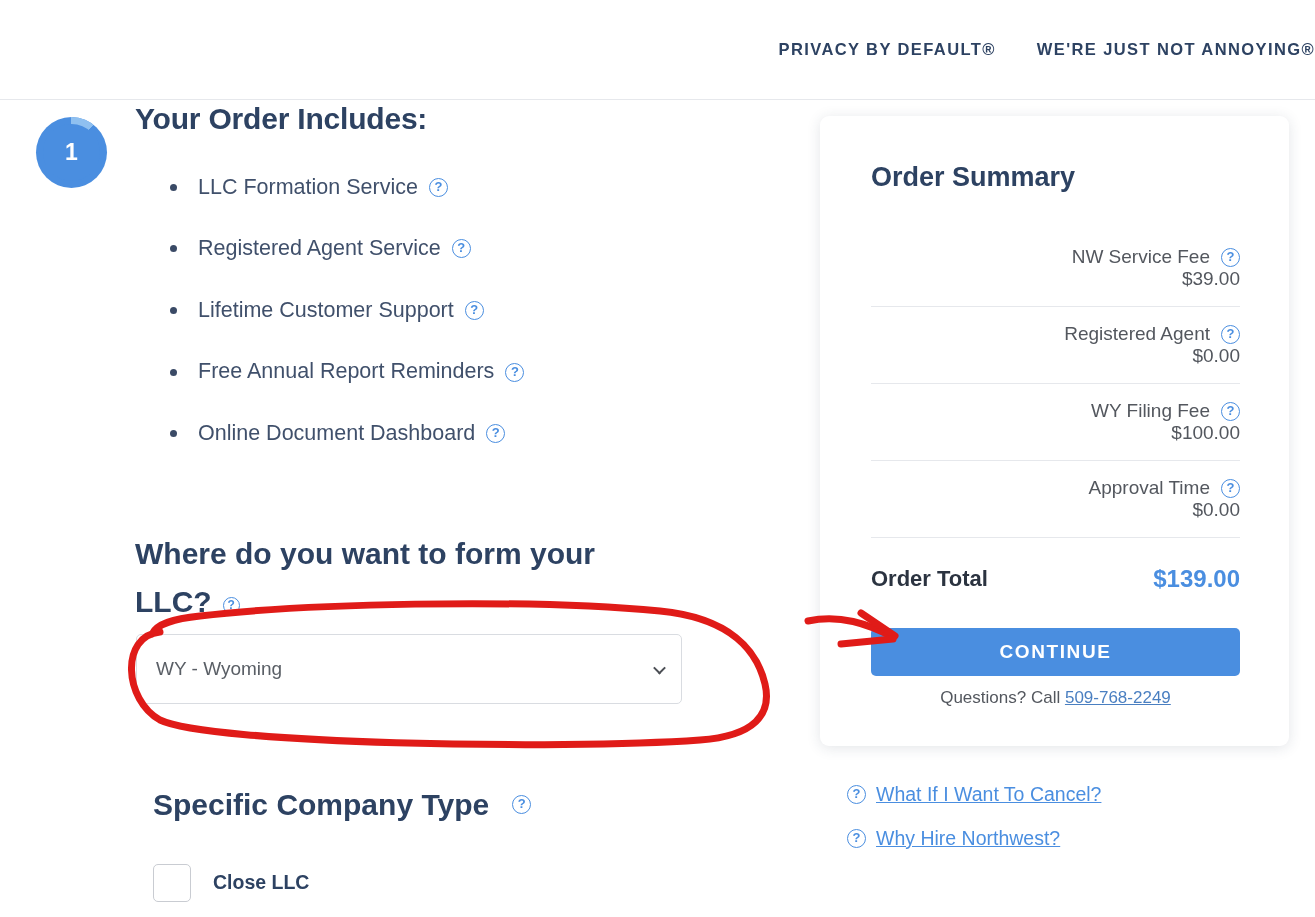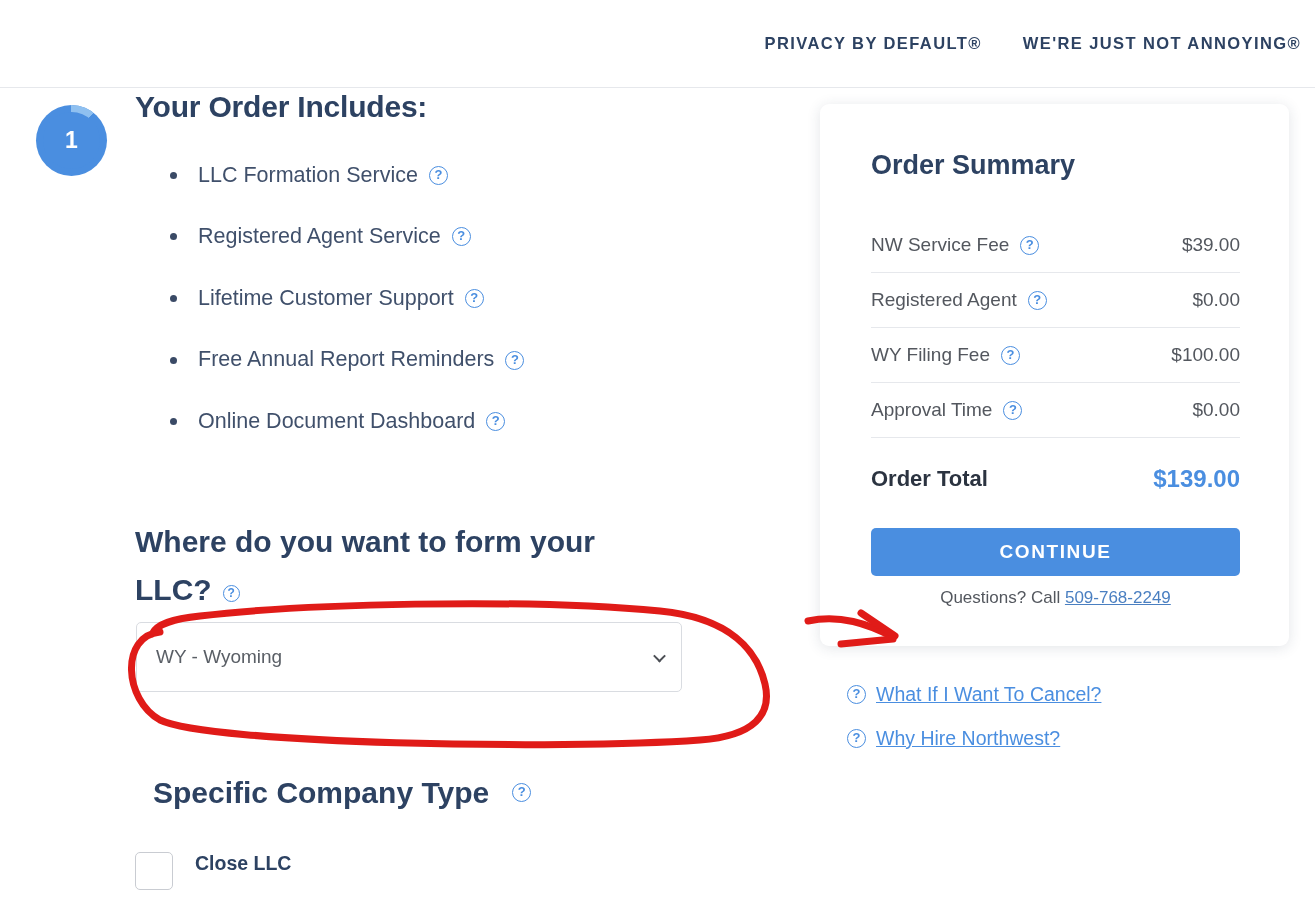--- a/index.html
+++ b/index.html
@@ -13,27 +13,26 @@
 
   body {
     font-family: "Liberation Sans", sans-serif;
     background: #ffffff;
     color: #2d4262;
     position: relative;
   }
 
   
   .topbar {
-    height: 88px;
+    height: 100px;
     background: #ffffff;
     border-bottom: 1px solid #e6e8ec;
     display: flex;
     align-items: center;
     justify-content: flex-end;
-    padding-right: 14px;
   }
   .tagline {
     font-size: 16.5px;
     font-weight: bold;
     letter-spacing: 1.4px;
     color: #2d4262;
     white-space: nowrap;
   }
   .tagline + .tagline { margin-left: 41px; }
 
@@ -189,22 +188,23 @@
     color: #2d4262;
     margin-top: 84px;
     margin-left: 18px;
     display: flex;
     align-items: center;
   }
   h3.company-type .q-icon { margin-left: 23px; }
 
   .checkbox-row {
     display: flex;
-    align-items: flex-start;
+    align-items: center;
     margin-top: 42px;
+    margin-left: 18px;
   }
   .checkbox-box {
     width: 38px; height: 38px;
     border: 1px solid #c9ccd2;
     border-radius: 5px;
     background: #fff;
     flex: 0 0 38px;
   }
   .checkbox-label {
     margin-left: 22px;
@@ -227,26 +227,27 @@
     padding: 46px 49px 38px 51px;
   }
   h2.summary-title {
     font-size: 27px;
     font-weight: bold;
     color: #2d4262;
     margin-bottom: 37px;
   }
   .sum-row {
     display: flex;
-    align-items: flex-start;
+    align-items: flex-end;
     justify-content: space-between;
     padding: 16px 0;
     border-bottom: 1px solid #e6e8ec;
     font-size: 19px;
     color: #53575e;
+    flex-direction: column;
   }
   .sum-row .lbl { display: flex; align-items: center; }
   .sum-row .val { color: #53575e; }
   .sum-row:last-of-type { border-bottom: none; }
 
   .total-row {
     display: flex;
     align-items: center;
     justify-content: space-between;
     padding-top: 27px;

